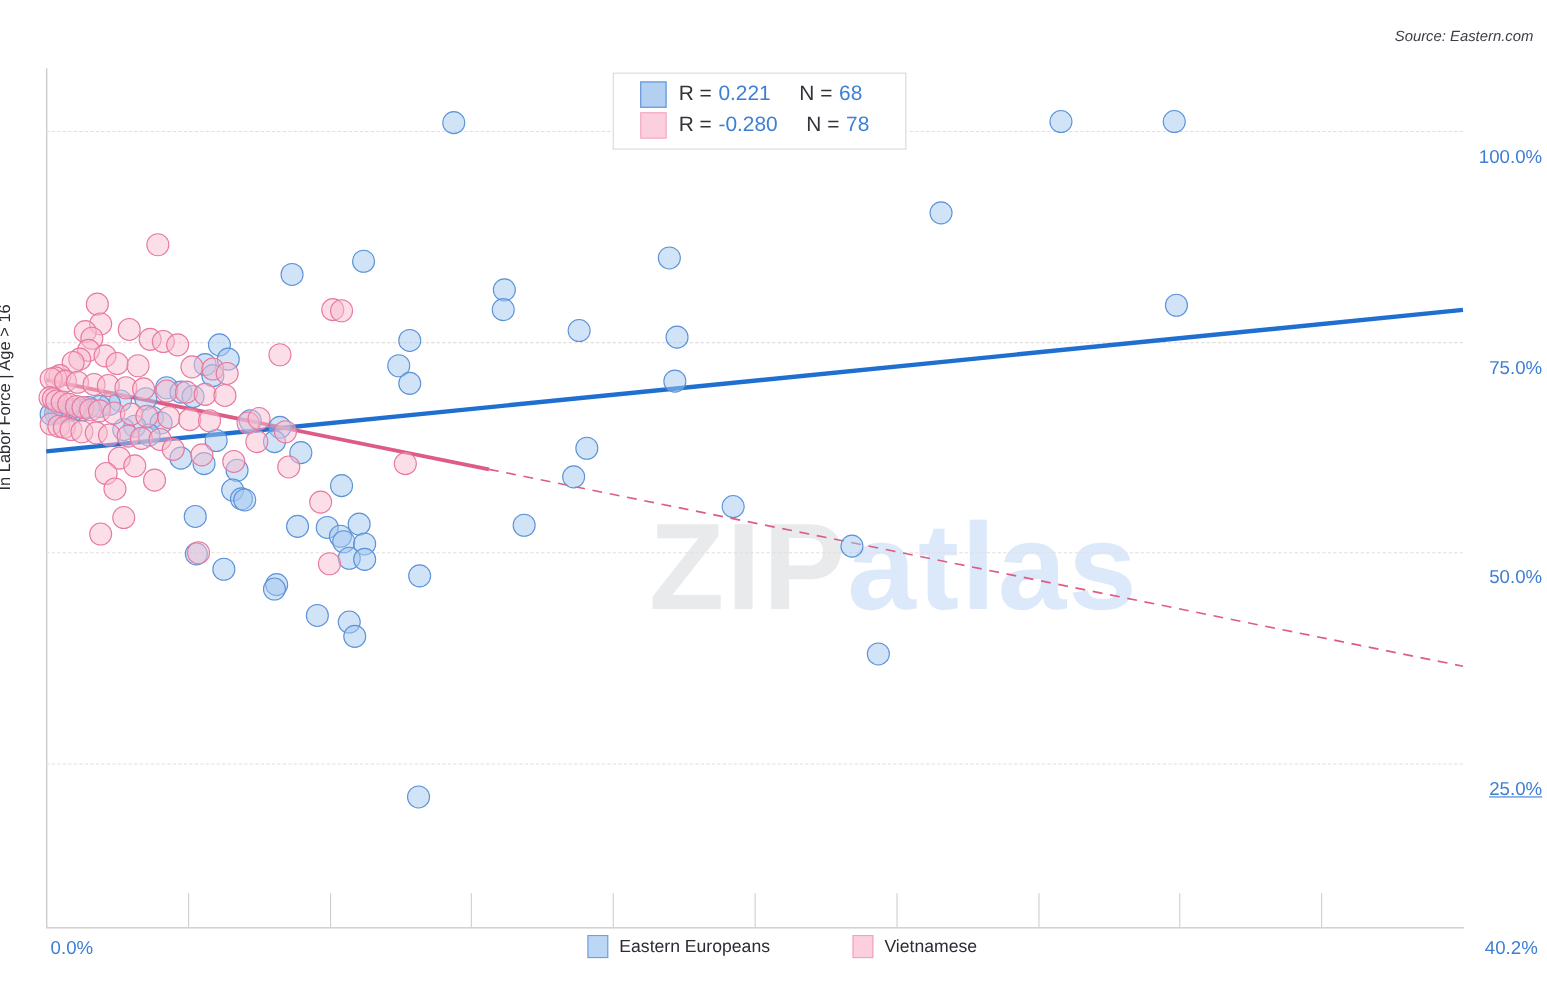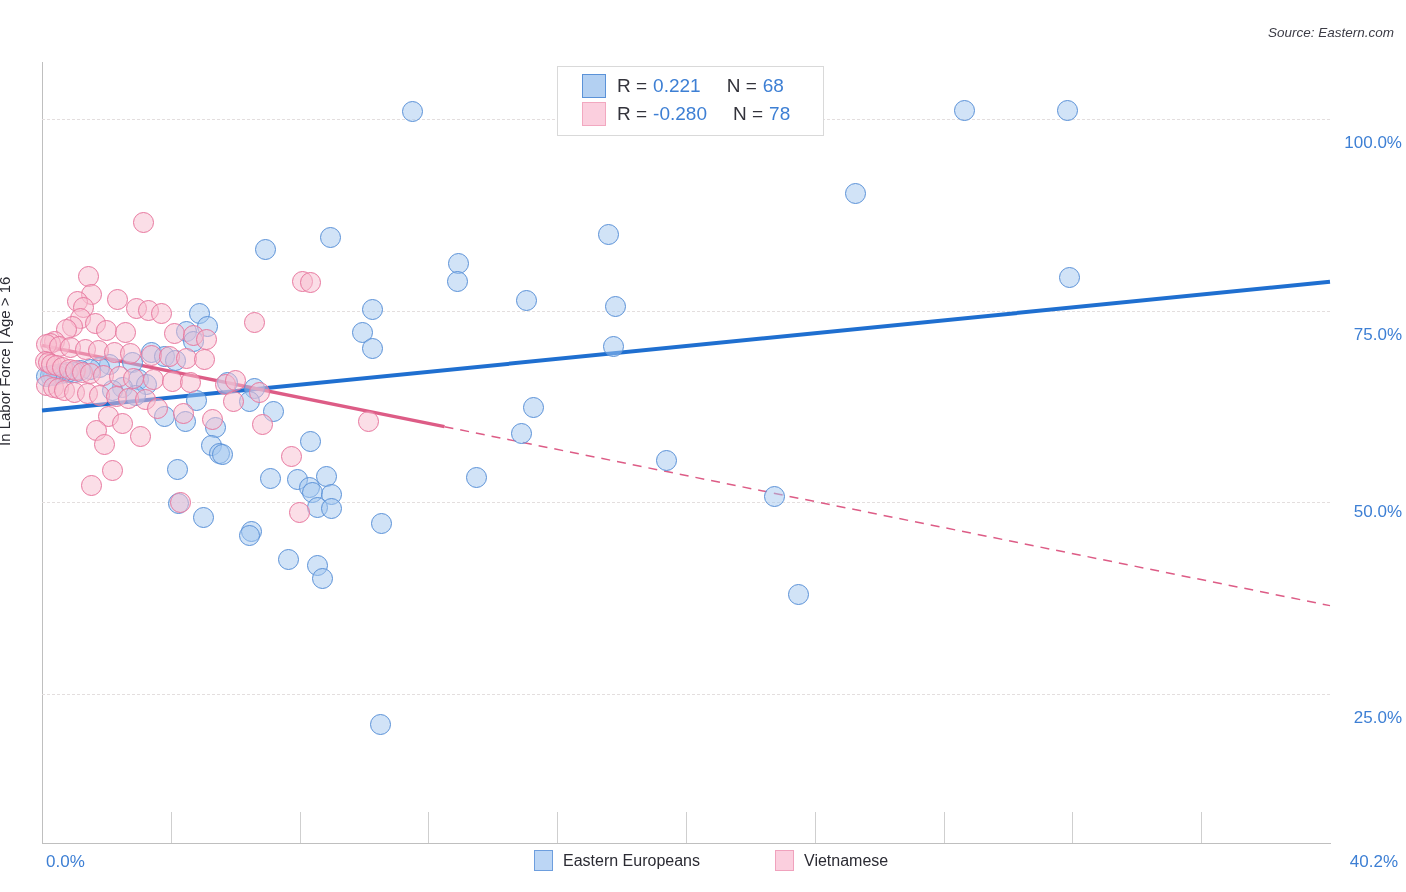--- a/index.html
+++ b/index.html
@@ -68,20 +68,23 @@
 <body>
 
 <div id="root">
 
   <div class="source">Source: Eastern.com</div>
 
   <div class="axis-left"></div>
   <div class="axis-bottom"></div>
 
   <div id="plot">
+    <div class="wm">
+      <span class="z">ZIP</span><span class="a">atlas</span>
+    </div>
     <div id="grid">
         <div class="gridline" style="top: 57.4265px;"></div>
         <div class="gridline" style="top: 248.848px;"></div>
         <div class="gridline" style="top: 440.27px;"></div>
         <div class="gridline" style="top: 631.691px;"></div>
       </div>
     <svg class="lines" viewBox="0 0 1288 781" preserveAspectRatio="none">
       <g id="trend-g">
           <line x1="0" y1="348.3872549019608" x2="1288" y2="219.75196078431372" stroke="#1f6fd0" stroke-width="4"></line>
           <line x1="0" y1="283.30392156862746" x2="402.5" y2="364.65808823529414" stroke="#dd5c86" stroke-width="3.4"></line>
@@ -242,22 +245,22 @@
         <div class="dot p" style="left: 39.41px; top: 412.925px; width: 21px; height: 21px;"></div>
         <div class="dot p" style="left: 127.96px; top: 429.77px; width: 21px; height: 21px;"></div>
         <div class="dot p" style="left: 239.05px; top: 383.828px; width: 21px; height: 21px;"></div>
         <div class="dot p" style="left: 247.1px; top: 440.489px; width: 21px; height: 21px;"></div>
       </div>
   </div>
 
   <div id="yticks">
       <div class="ylab" style="top: 143.426px;">100.0%</div>
       <div class="ylab" style="top: 334.848px;">75.0%</div>
-      <div class="ylab" style="top: 512px;">50.0%</div>
-      <div class="ylab" style="top: 717.691px;">25.0%</div>
+      <div class="ylab" style="top: 525px;">50.0%</div>
+      <div class="ylab" style="top: 717.691px; text-decoration: underline;">25.0%</div>
     </div>
   <div id="xticks">
       <div class="xtick" style="left: 170.8px;"></div>
       <div class="xtick" style="left: 299.6px;"></div>
       <div class="xtick" style="left: 428.4px;"></div>
       <div class="xtick" style="left: 557.2px;"></div>
       <div class="xtick" style="left: 686px;"></div>
       <div class="xtick" style="left: 814.8px;"></div>
       <div class="xtick" style="left: 943.6px;"></div>
       <div class="xtick" style="left: 1072.4px;"></div>

